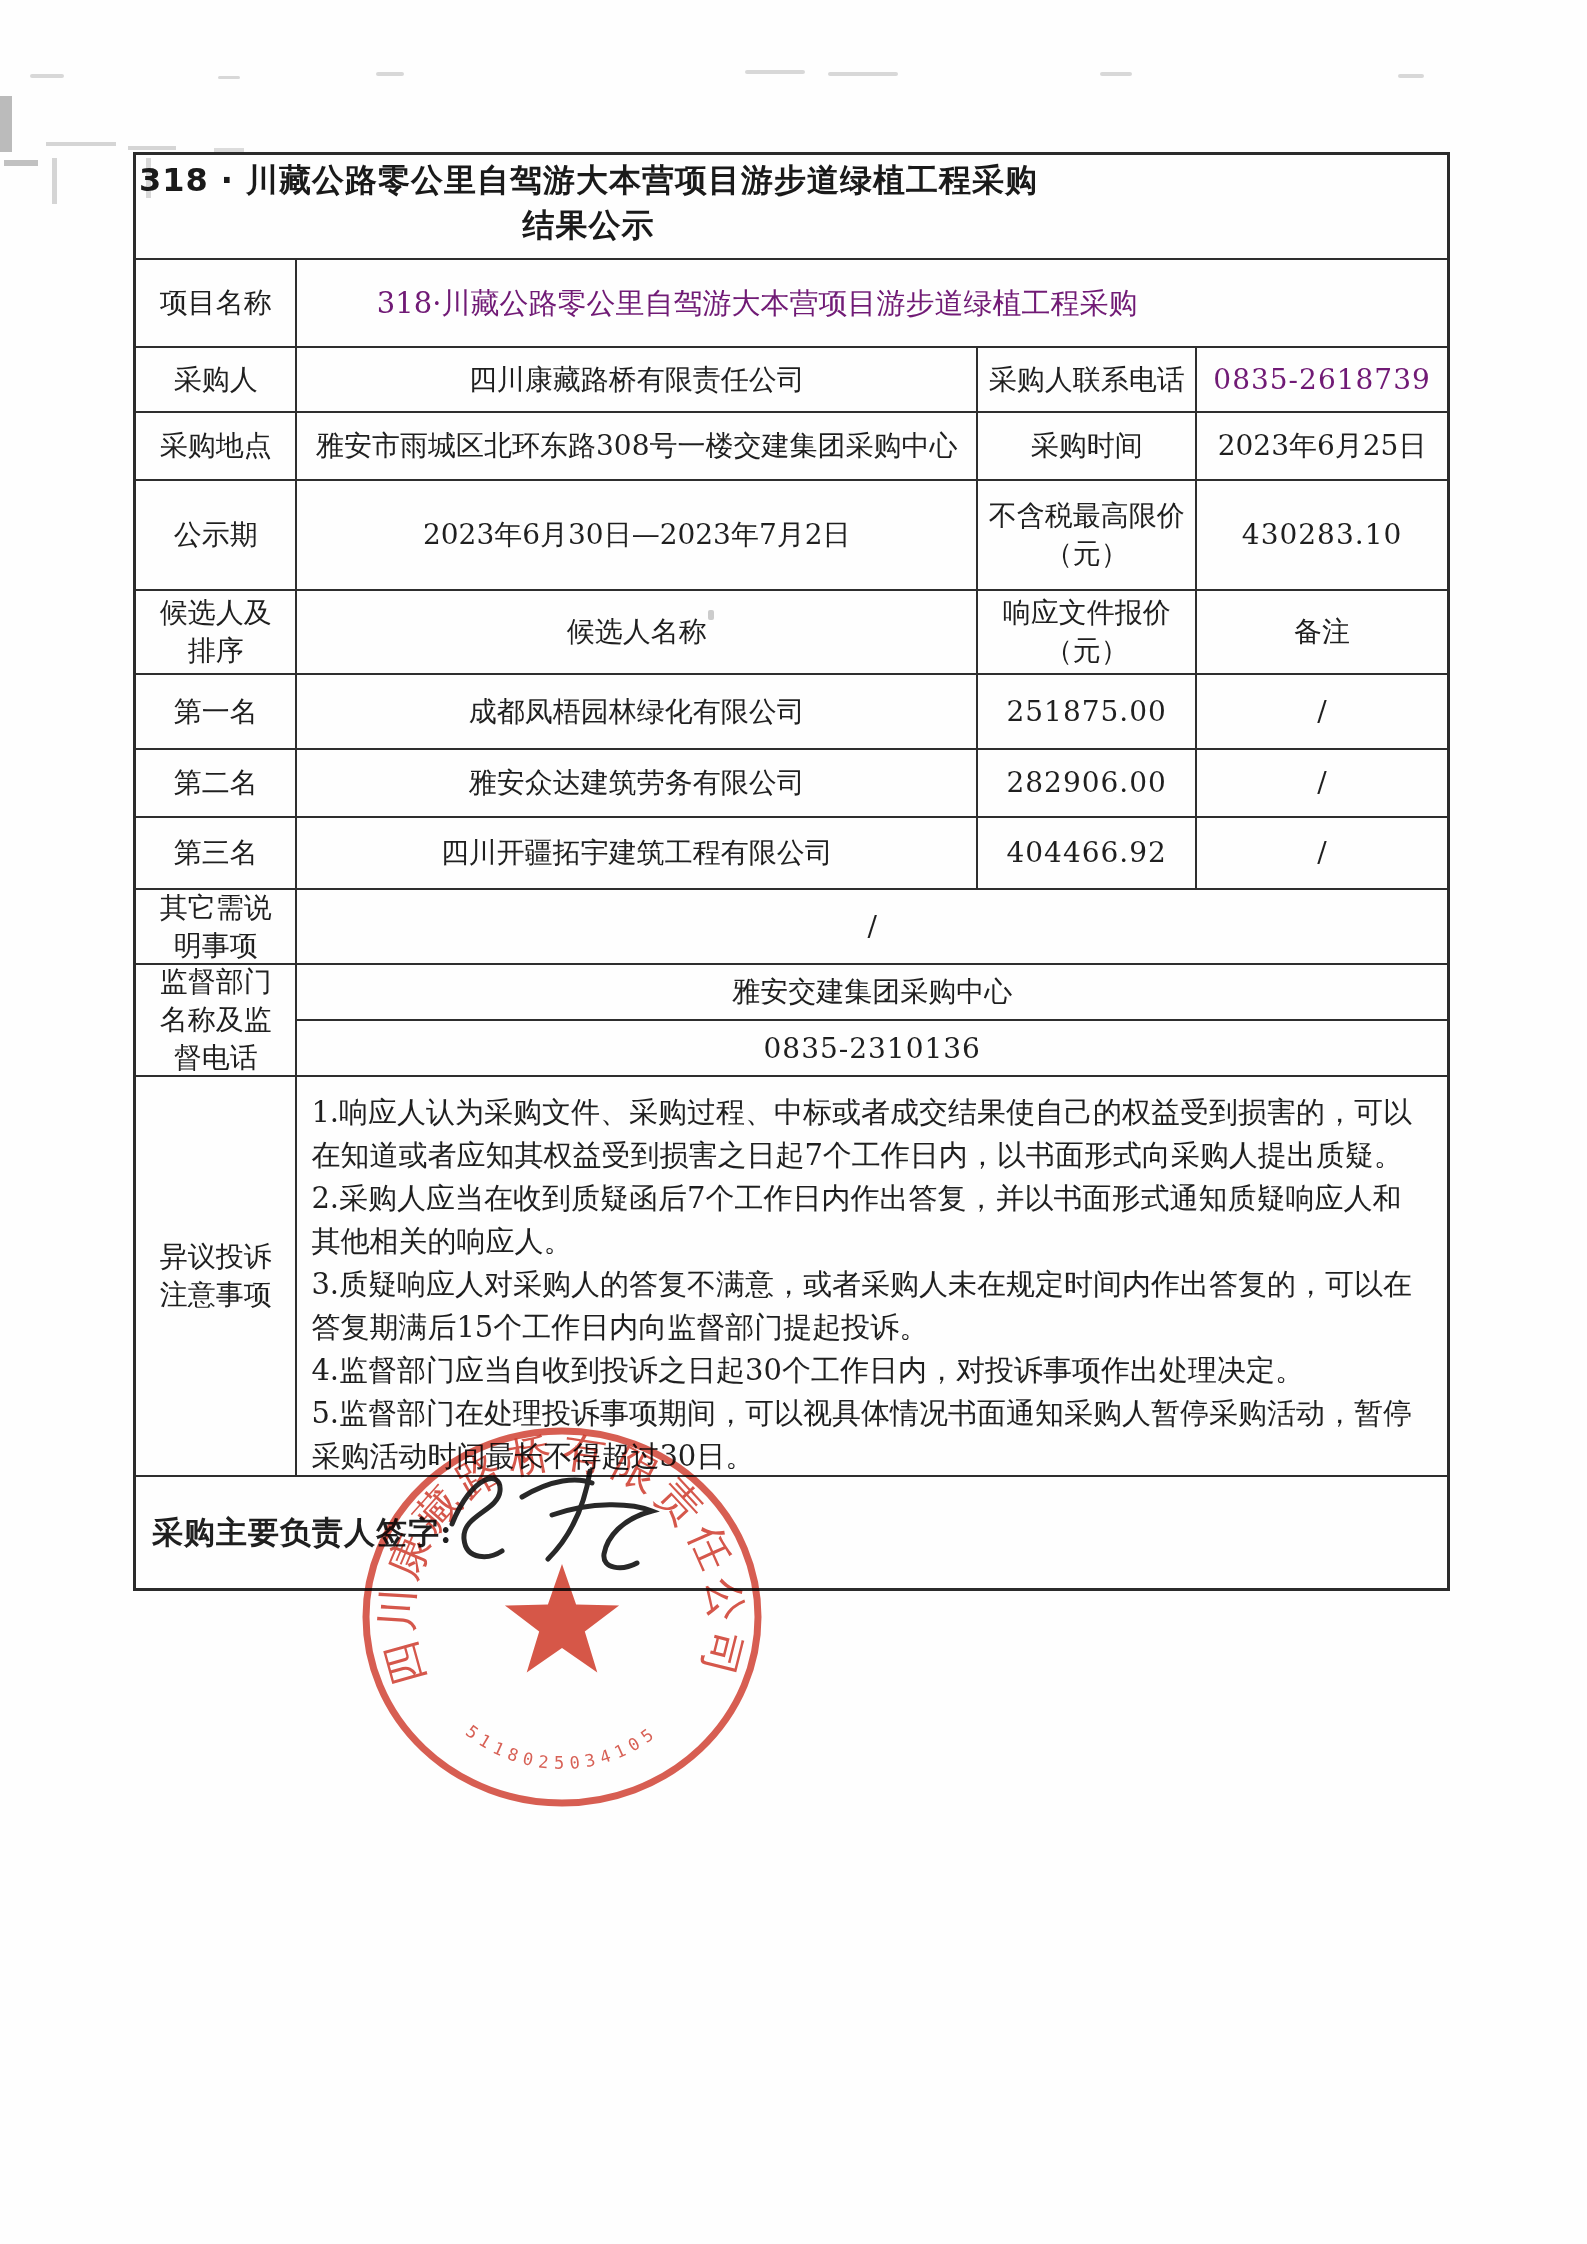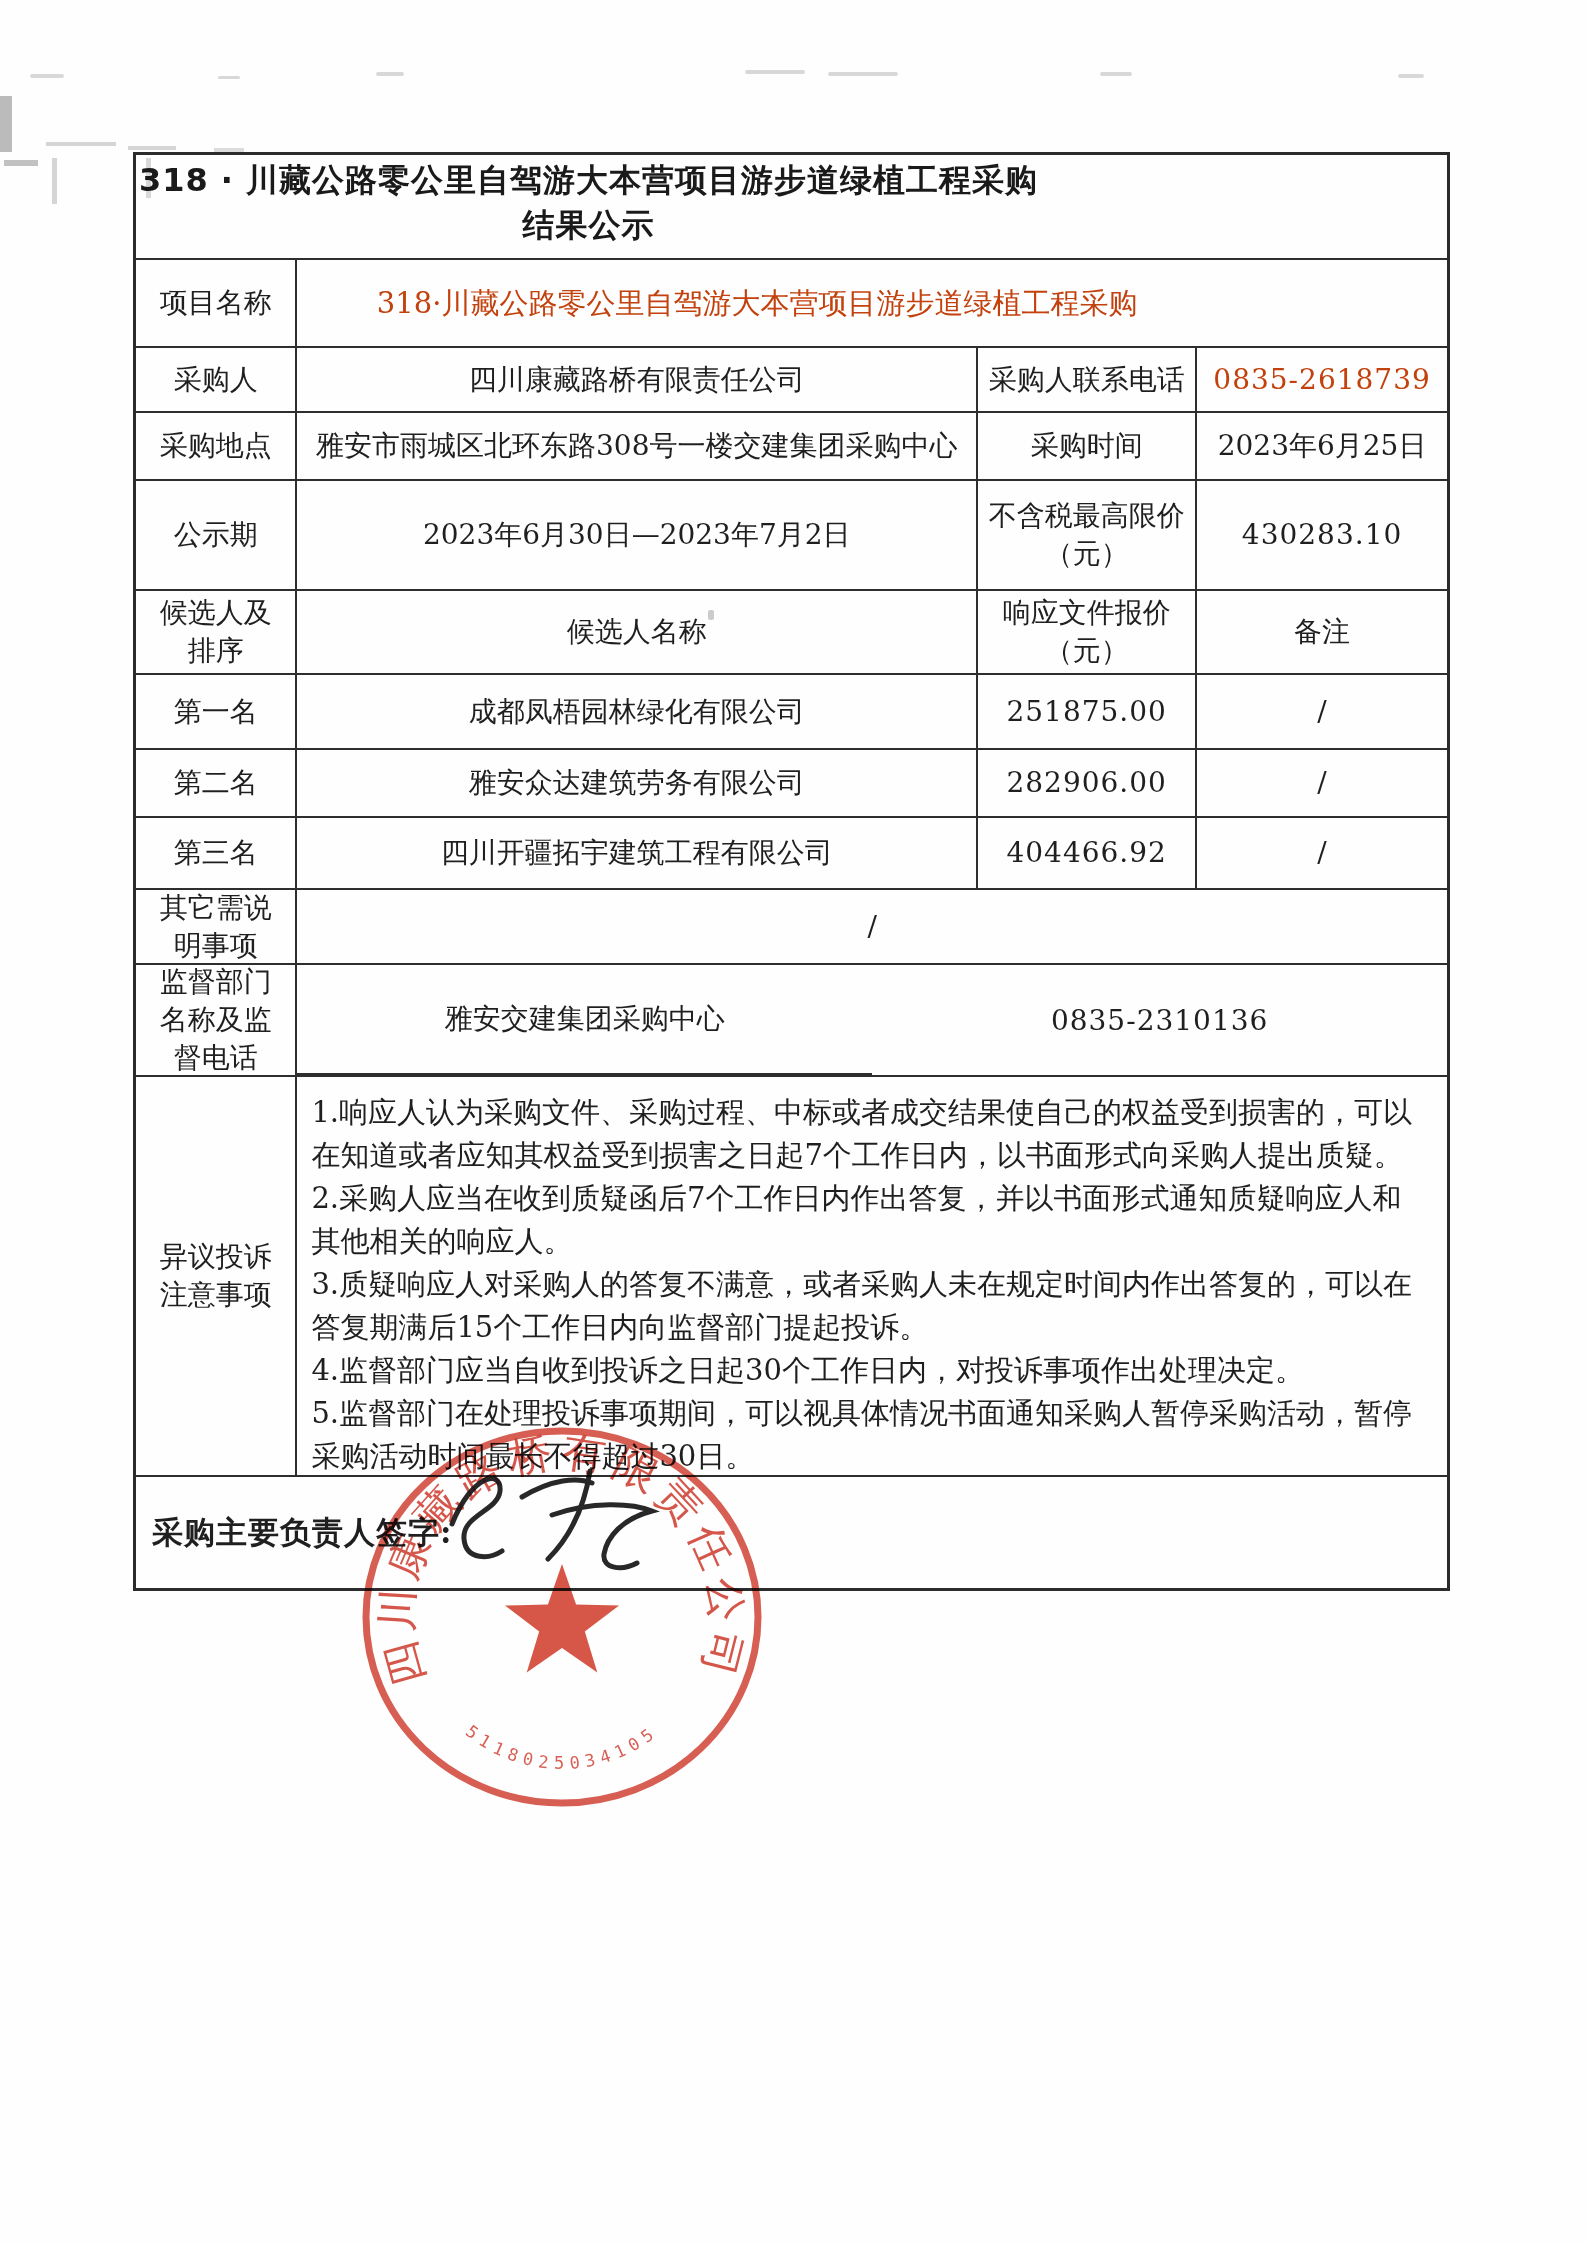--- a/index.html
+++ b/index.html
@@ -17,37 +17,37 @@
   .row{display:flex;box-sizing:border-box;border-top:2px solid #2e2e2e;}
   .row:first-child{border-top:none;}
   .cell{box-sizing:border-box;display:flex;align-items:center;justify-content:center;
         text-align:center;border-left:2px solid #2e2e2e;font-size:28px;line-height:38px;}
   .cell:first-child{border-left:none;}
   .c1{width:160px;padding:4px 18px;}
   .c2{width:684px;padding:4px 10px;}
   .c3{width:220px;padding:4px 8px;}
   .c4{width:253px;padding:4px 8px;}
   .span3{width:1157px;padding:4px 10px;}
-  .faded{color:#c2410c;}
+  .faded{color:#701a75;}
 
   .title-row{height:95px;align-items:center;}
   .title-wrap{width:905px;text-align:center;font-family:"DejaVu Sans","Liberation Sans",sans-serif;
               font-weight:700;font-size:32px;line-height:45px;letter-spacing:1px;color:#1a1a1a;}
   .r-project{height:88px;margin-top:8px;}
   .r-project .span3{padding-right:240px;font-size:29px;}
   .r-purchaser{height:65px;}
   .r-location{height:68px;}
   .r-publicity{height:110px;}
   .r-candhead{height:84px;}
   .r-cand1{height:75px;}
   .r-cand2{height:68px;}
   .r-cand3{height:72px;}
   .r-other{height:75px;}
   .r-super{height:112px;}
-  .sup-right{width:1157px;display:flex;flex-direction:row;border-left:2px solid #2e2e2e;box-sizing:border-box;}
+  .sup-right{width:1157px;display:flex;flex-direction:column;border-left:2px solid #2e2e2e;box-sizing:border-box;}
   .sup-sub{flex:1;display:flex;align-items:center;justify-content:center;font-size:28px;}
   .sup-sub.first{border-bottom:2px solid #2e2e2e;}
   .r-objection{height:400px;}
   .obj-content{width:1157px;padding:14px 28px 10px 14px;display:block;text-align:left;
                font-size:29px;line-height:43px;border-left:2px solid #2e2e2e;box-sizing:border-box;}
   .r-sign{height:113px;align-items:center;}
   .sign-label{padding-left:16px;font-size:31px;font-weight:600;letter-spacing:1px;}
 
   .num{letter-spacing:1px;}
 

